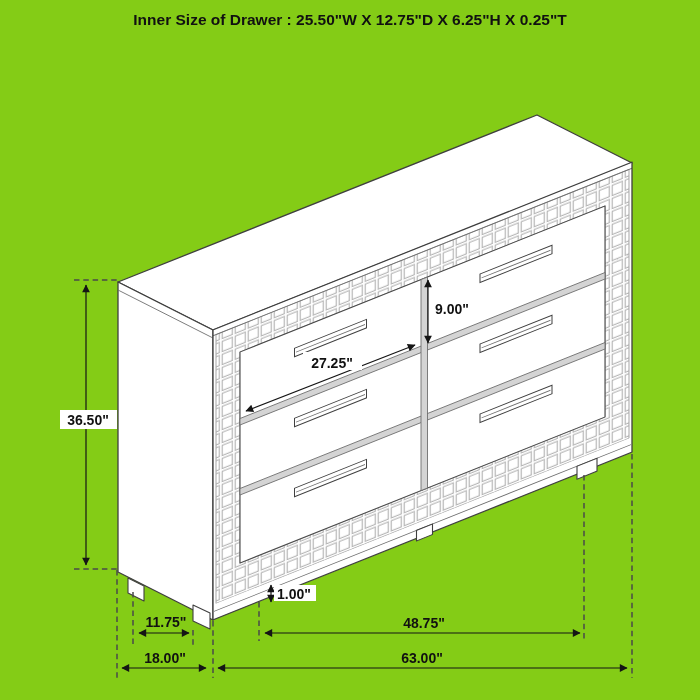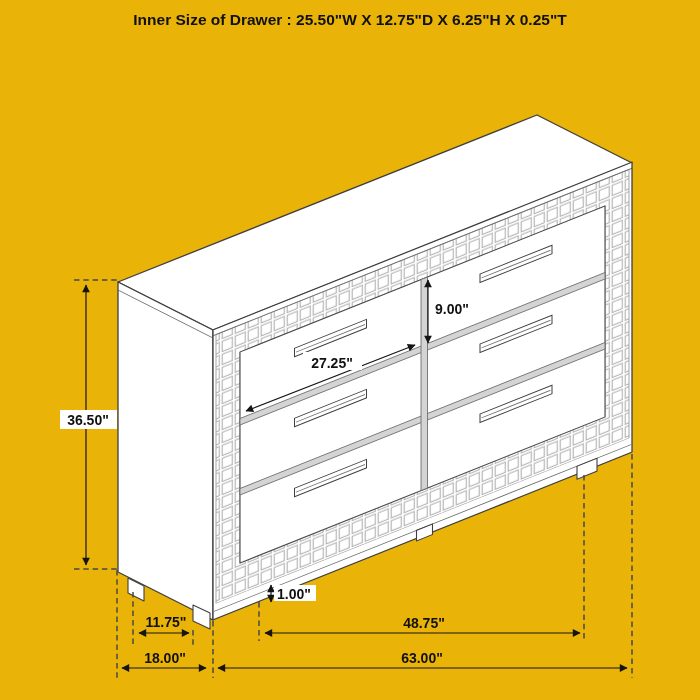--- a/index.html
+++ b/index.html
@@ -1,16 +1,16 @@
 <!DOCTYPE html>
 <html><head>
 <meta charset="utf-8">
 <style>
   html,body{margin:0;padding:0;background:#ffffff;}
-  #stage{position:relative;width:700px;height:700px;background:#eab308;overflow:hidden;
+  #stage{position:relative;width:700px;height:700px;background:#84cc16;overflow:hidden;
          font-family:"Liberation Sans",sans-serif;}
   svg{display:block;}
   .title-label{font-family:"Liberation Sans",sans-serif;font-size:15.5px;font-weight:bold;fill:#111111;}
   .dim-label{font-family:"Liberation Sans",sans-serif;font-size:14px;font-weight:bold;fill:#111111;}
   .edge{fill:none;stroke:#3f3f3f;stroke-width:1.3;stroke-linejoin:round;}
   .thin{fill:none;stroke:#6e6e6e;stroke-width:0.9;}
   .face{fill:#ffffff;stroke:#3f3f3f;stroke-width:1.3;stroke-linejoin:round;}
   .dash{fill:none;stroke:#4a4a4a;stroke-width:1.5;stroke-dasharray:5.5 3.8;}
   .dim{fill:none;stroke:#151515;stroke-width:1.2;}
   .sep{fill:#d4d4d4;stroke:#6b6b6b;stroke-width:0.8;}

